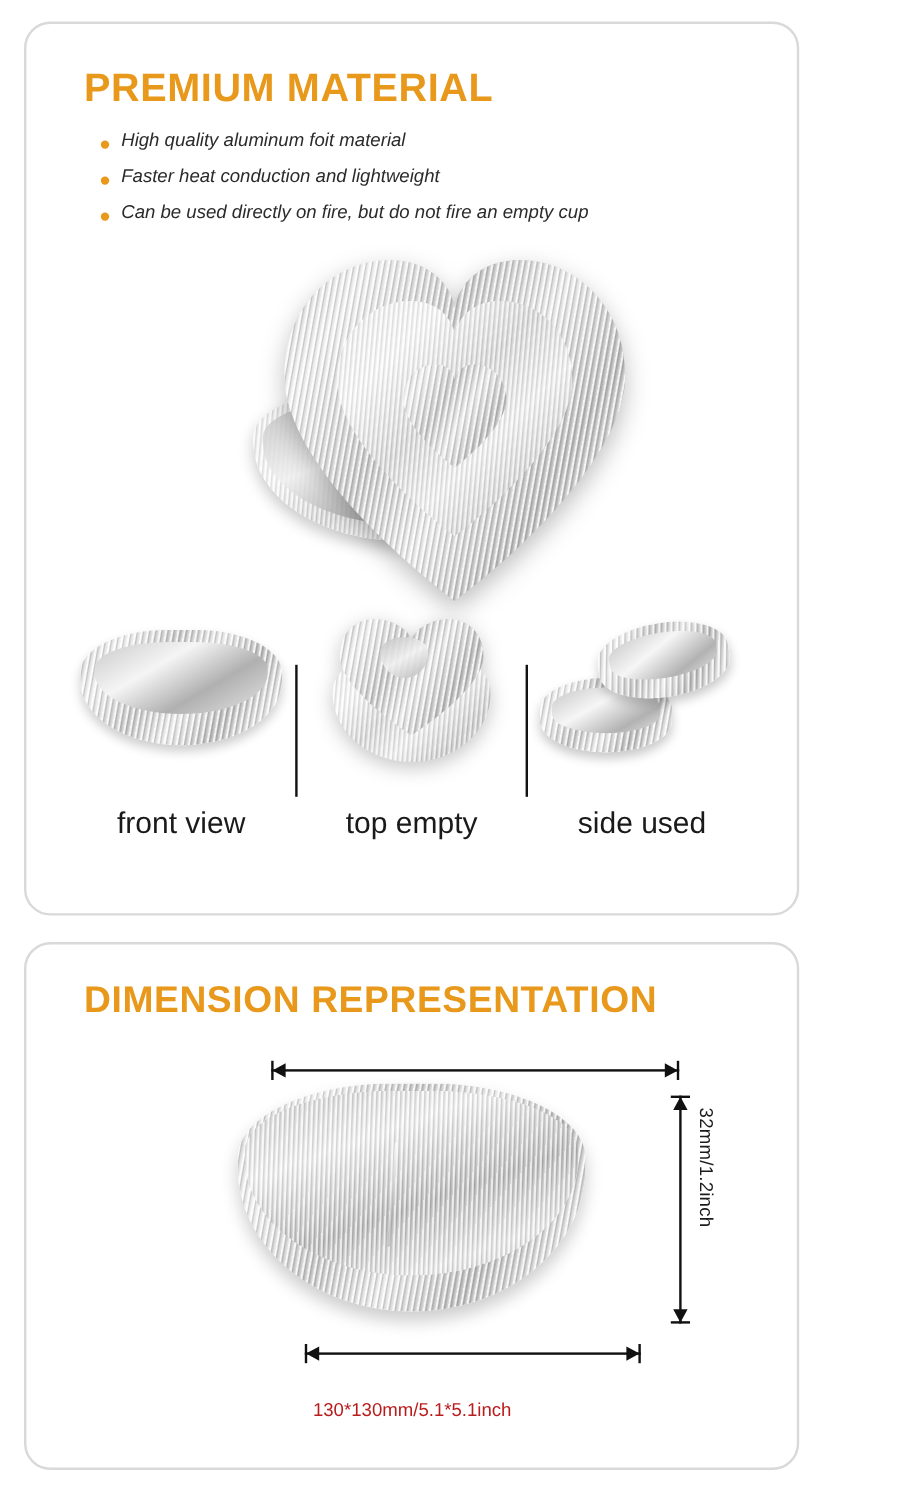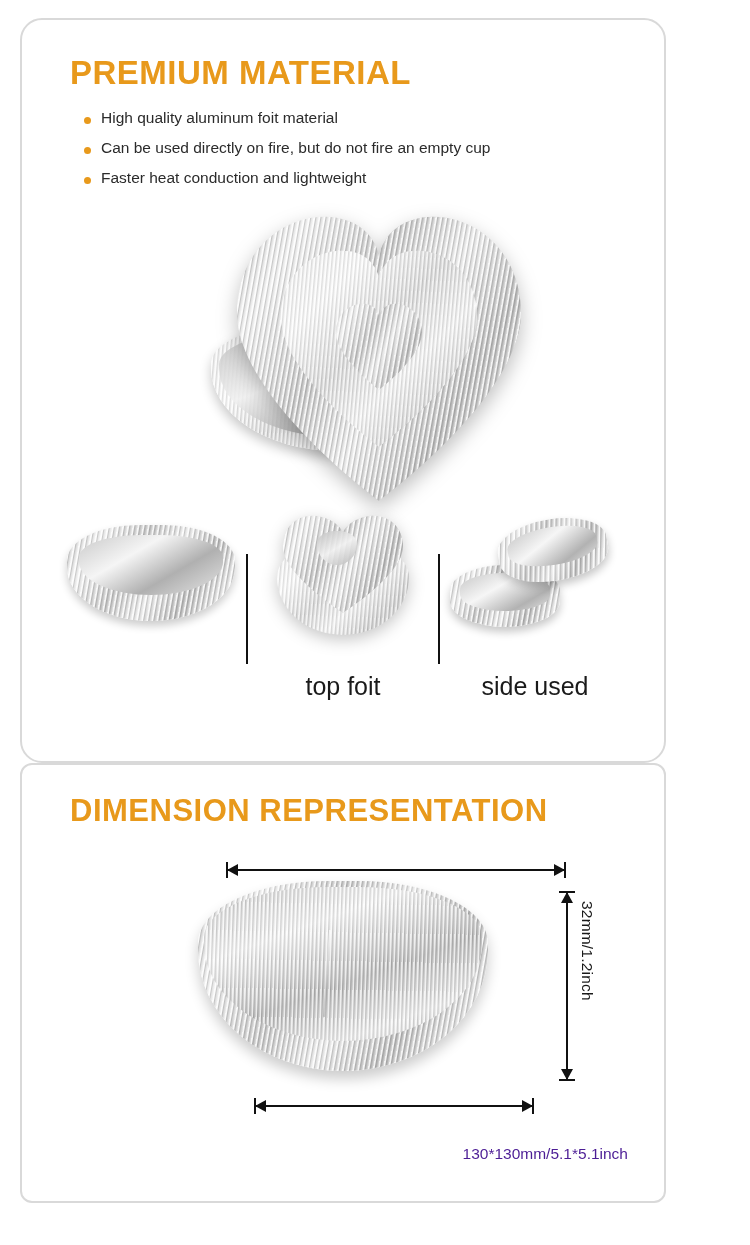--- a/index.html
+++ b/index.html
@@ -12,38 +12,38 @@
   }
   .page { width: 686px; height: 1245px; position: relative; padding: 18px 20px; }
 
   .card {
     border: 2px solid #d9d9d9;
     border-radius: 22px;
     background: #fff;
     position: relative;
   }
   .card-top { height: 745px; padding: 34px 36px 0 36px; }
-  .card-bottom { height: 440px; padding: 28px 36px 0 36px; border-radius: 12px; }
+  .card-bottom { height: 440px; margin-top: 22px; padding: 28px 36px 0 36px; }
 
   .section-title {
     font-size: 33px;
     font-weight: bold;
     color: #e8991b;
     letter-spacing: 0.5px;
     margin-left: 12px;
   }
   .card-bottom .section-title { font-size: 31px; }
 
   .bullets { margin: 16px 0 0 26px; }
   .bullet-row { display: flex; align-items: flex-start; margin-bottom: 9px; }
   .bullet-dot {
     width: 7px; height: 7px; border-radius: 50%;
     background: #e8991b; margin: 9px 10px 0 0; flex: 0 0 auto;
   }
-  .bullet-text { font-size: 15.5px; color: #2b2b2b; line-height: 1.35; }
+  .bullet-text { font-size: 15.5px; color: #2b2b2b; line-height: 1.35; font-style: italic; }
 
   
   .hero {
     position: relative;
     height: 300px;
     margin-top: 14px;
   }
   .hero-stage { position: absolute; left: 50%; top: 0; transform: translateX(-50%); width: 420px; height: 300px; }
 
   
@@ -186,21 +186,21 @@
   
   .dim-wrap { position: relative; height: 330px; margin-top: 10px; }
 
   .dim-top-label {
     position: absolute; top: 2px; left: 0; right: 0;
     text-align: center; font-size: 15.5px; color: #1a1a1a;
     letter-spacing: 0.2px;
   }
   .dim-bottom-label {
     position: absolute; bottom: 6px; left: 1px; right: 0;
-    text-align: right; font-size: 15.5px; color: #4c1d95;
+    text-align: center; font-size: 15.5px; color: #b91c1c;
   }
 
   .arrow-h {
     position: absolute; height: 2px; background: #111;
   }
   .arrow-h::before, .arrow-h::after {
     content:""; position:absolute; top:-7px; width:2px; height:16px; background:#111;
   }
   .arrow-h::before { left: 0; }
   .arrow-h::after { right: 0; }
@@ -265,54 +265,55 @@
 
     <div class="section-title">PREMIUM MATERIAL</div>
 
     <div class="bullets">
       <div class="bullet-row">
         <span class="bullet-dot"></span>
         <span class="bullet-text">High quality aluminum foit material</span>
       </div>
       <div class="bullet-row">
         <span class="bullet-dot"></span>
-        <span class="bullet-text">Can be used directly on fire, but do not fire an empty cup</span>
+        <span class="bullet-text">Faster heat conduction and lightweight</span>
       </div>
       <div class="bullet-row">
         <span class="bullet-dot"></span>
-        <span class="bullet-text">Faster heat conduction and lightweight</span>
+        <span class="bullet-text">Can be used directly on fire, but do not fire an empty cup</span>
       </div>
     </div>
 
     <div class="hero">
       <div class="hero-stage">
         <div class="hero-back foil-soft"></div>
         <div class="hero-front">
           <div class="outer heart-shape foil"></div>
           <div class="inner inner-shape foil-soft"></div>
           <div class="inner2 inner2-shape foil"></div>
         </div>
       </div>
     </div>
 
     <div class="views">
 
       <div class="view-col">
         <div class="v-img fv foil"></div>
+        <div class="view-label">front view</div>
       </div>
 
       <div class="view-divider"></div>
 
       <div class="view-col">
         <div class="v-img tv">
           <div class="tv-base foil-soft"></div>
           <div class="tv-top tv-shape foil"></div>
           <div class="tv-notch"></div>
         </div>
-        <div class="view-label">top foit</div>
+        <div class="view-label">top empty</div>
       </div>
 
       <div class="view-divider"></div>
 
       <div class="view-col">
         <div class="v-img sv">
           <div class="cup cup-back foil"></div>
           <div class="cup cup-front foil"></div>
         </div>
         <div class="view-label">side used</div>

